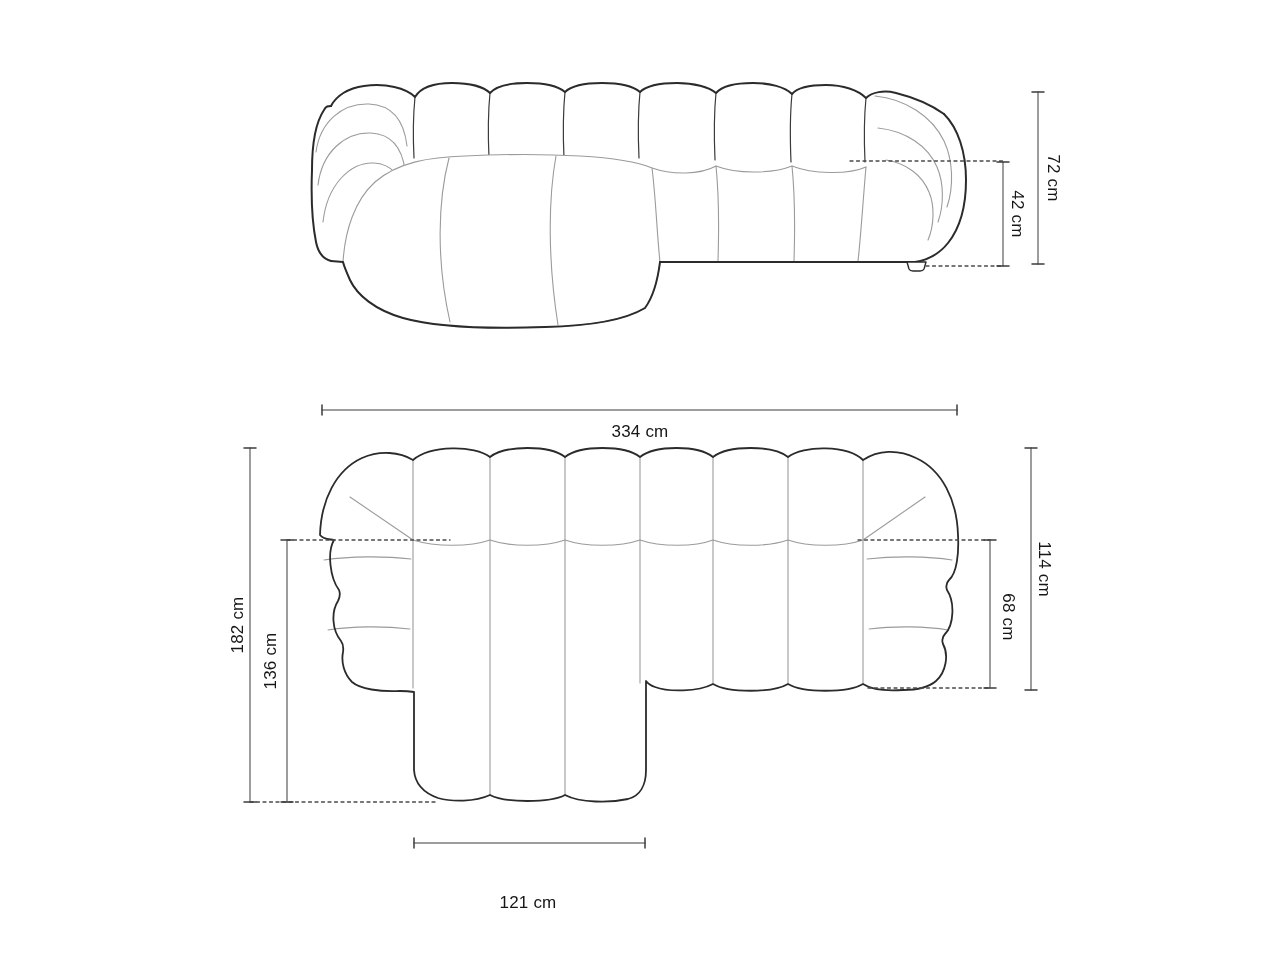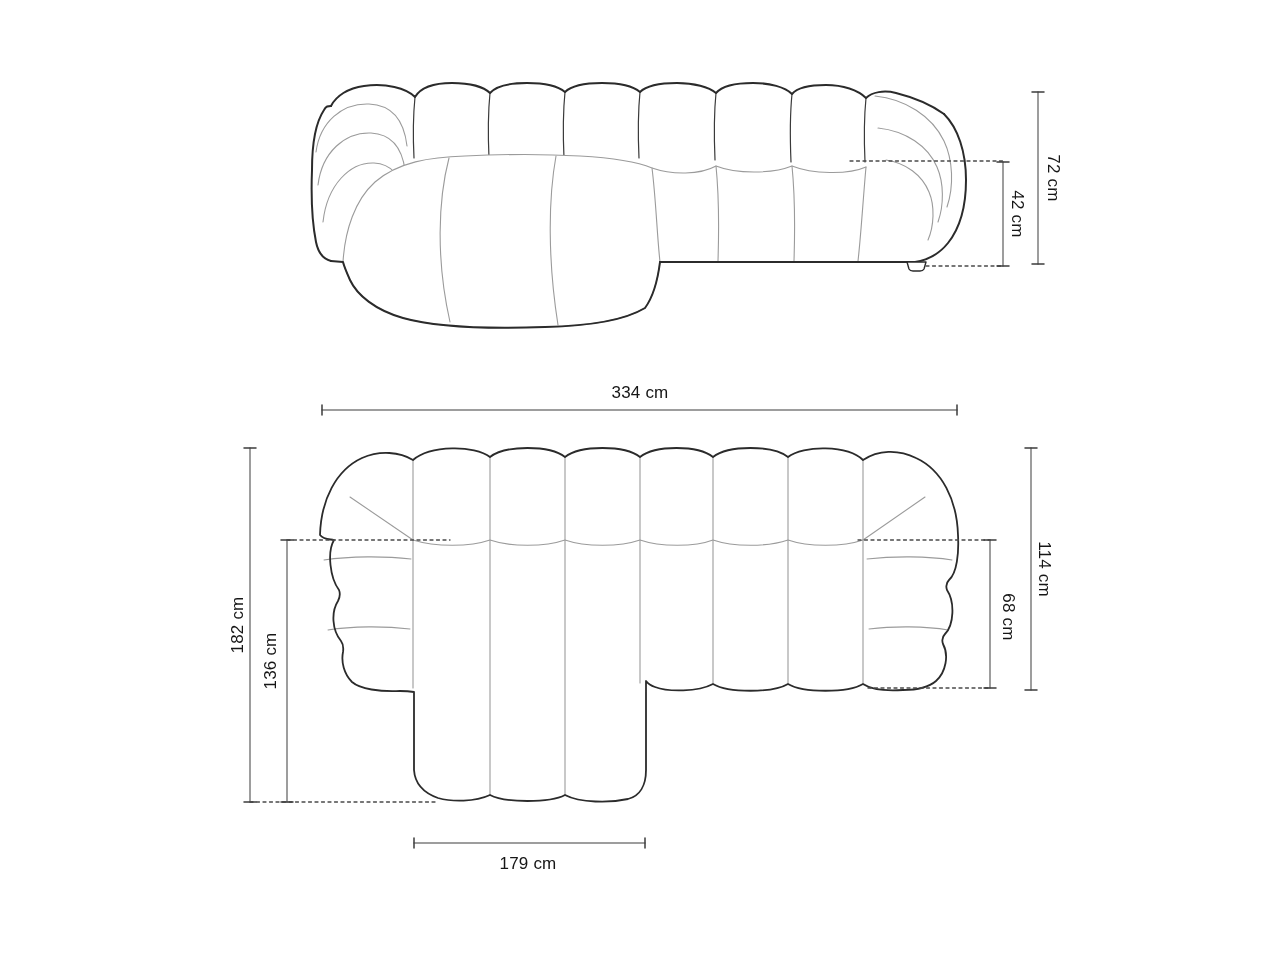--- a/index.html
+++ b/index.html
@@ -17,21 +17,21 @@
     width: 1280px; height: 960px;
   }
   .dim-label {
     position: absolute;
     font-size: 17px;
     line-height: 1;
     color: #161616;
     letter-spacing: 0.2px;
     white-space: nowrap;
   }
-  .dim-label.h  { transform: translate(-50%,-50%); }
+  .dim-label.h  { transform: translate(-50%,-50%); margin-top: 39px; }
   .dim-label.cw { transform: translate(-50%,-50%) rotate(90deg); }   
   .dim-label.ccw{ transform: translate(-50%,-50%) rotate(-90deg); }  
 </style>
 </head>
 <body>
 
 <div id="canvas">
 
   <svg id="drawing" viewBox="0 0 1280 960" xmlns="http://www.w3.org/2000/svg">
 
@@ -217,14 +217,14 @@
   <div class="dim-label h" style="left:640px;  top:392px;">334 cm</div>
 
   <div class="dim-label ccw" style="left:237px;  top:625px;">182 cm</div>
 
   <div class="dim-label ccw" style="left:270px;  top:661px;">136 cm</div>
 
   <div class="dim-label cw" style="left:1044px; top:569px;">114 cm</div>
 
   <div class="dim-label cw" style="left:1008px; top:617px;">68 cm</div>
 
-  <div class="dim-label h" style="left:528px;  top:863px;">179 cm</div>
+  <div class="dim-label h" style="left:528px;  top:863px;">121 cm</div>
 </div>
 
 </body></html>

